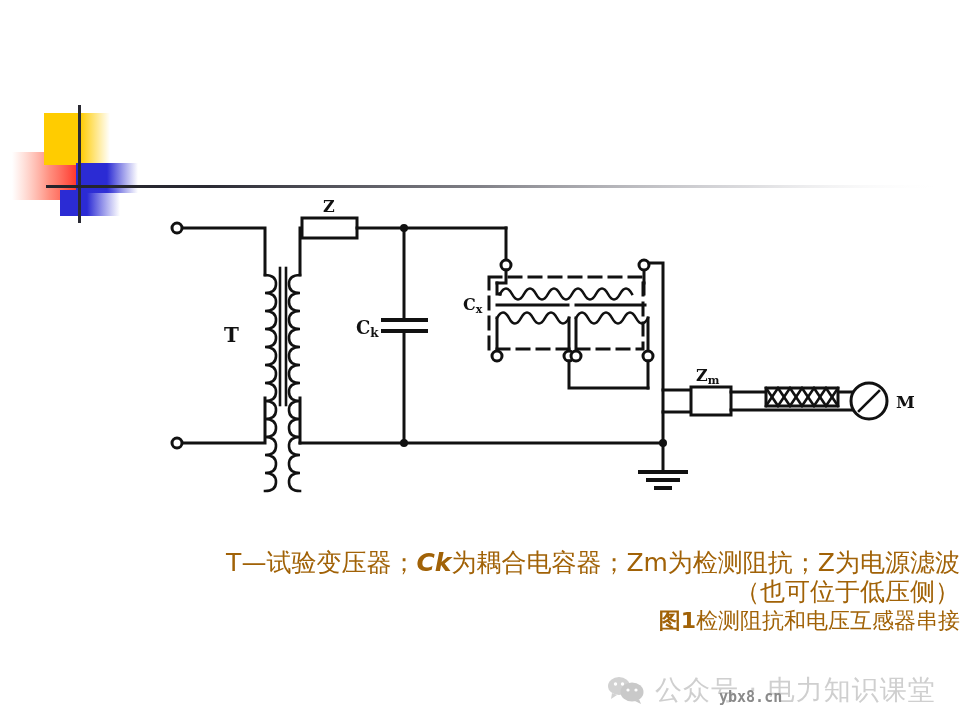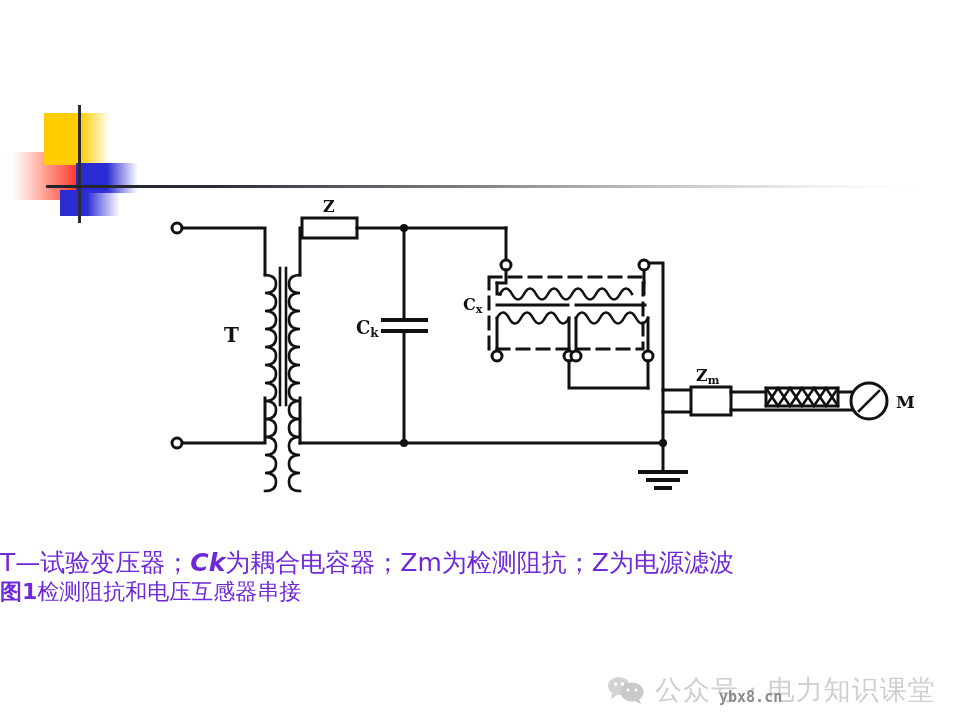--- a/index.html
+++ b/index.html
@@ -22,22 +22,22 @@
 
   
   #circuit { position: absolute; left: 0; top: 0; width: 960px; height: 540px; }
 
   
   #caption {
     position: absolute;
     left: 0;
     top: 548px;
     width: 960px;
-    text-align: left;
-    color: #6d28d9;
+    text-align: right;
+    color: #a16207;
   }
   .cap-line {
     font-family: "DejaVu Sans", "Liberation Sans", sans-serif;
     font-size: 25px;
     line-height: 29px;
     letter-spacing: 0px;
     white-space: nowrap;
   }
   .cap-line.l1 { font-size: 25px; }
   .cap-line.l2 { font-size: 25px; }
@@ -276,20 +276,21 @@
         <tspan>Z</tspan><tspan font-size="11" dy="3">m</tspan>
       </text>
 
       <text x="896" y="408" font-size="17" font-weight="bold">M</text>
     </g>
   </svg>
 
   <div id="caption">
     <div class="cap-line l1"><span>T—试验变压器；</span><span class="cap-slant">Ck</span><span>为耦合电容器；</span><span>Zm</span><span>为检测阻抗；</span><span>Z</span><span>为电源滤波</span></div>
 
+    <div class="cap-line l2">（也可位于低压侧）</div>
 
     <div class="cap-line l3"><span class="cap-bold">图1</span><span>检测阻抗和电压互感器串接</span></div>
   </div>
 
   <div id="watermark">
     <svg width="40" height="32" viewBox="0 0 40 32" xmlns="http://www.w3.org/2000/svg">
       <g fill="#d2d2d2">
         <ellipse cx="13" cy="12" rx="11" ry="9"></ellipse>
         <path d="M6 19 L5 25 L11 21 Z"></path>
         <ellipse cx="26" cy="18" rx="11.5" ry="9.5" fill="#c9c9c9"></ellipse>

